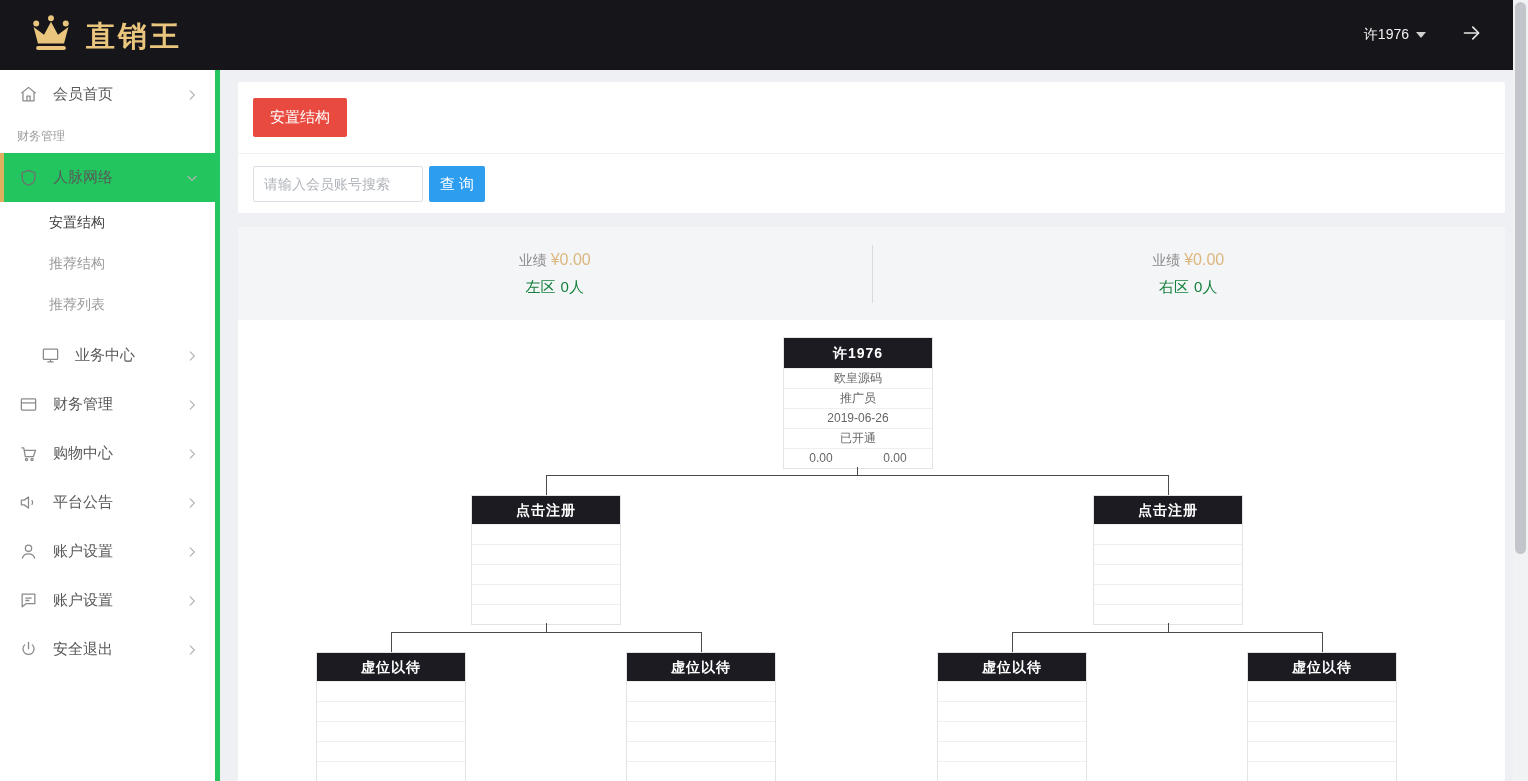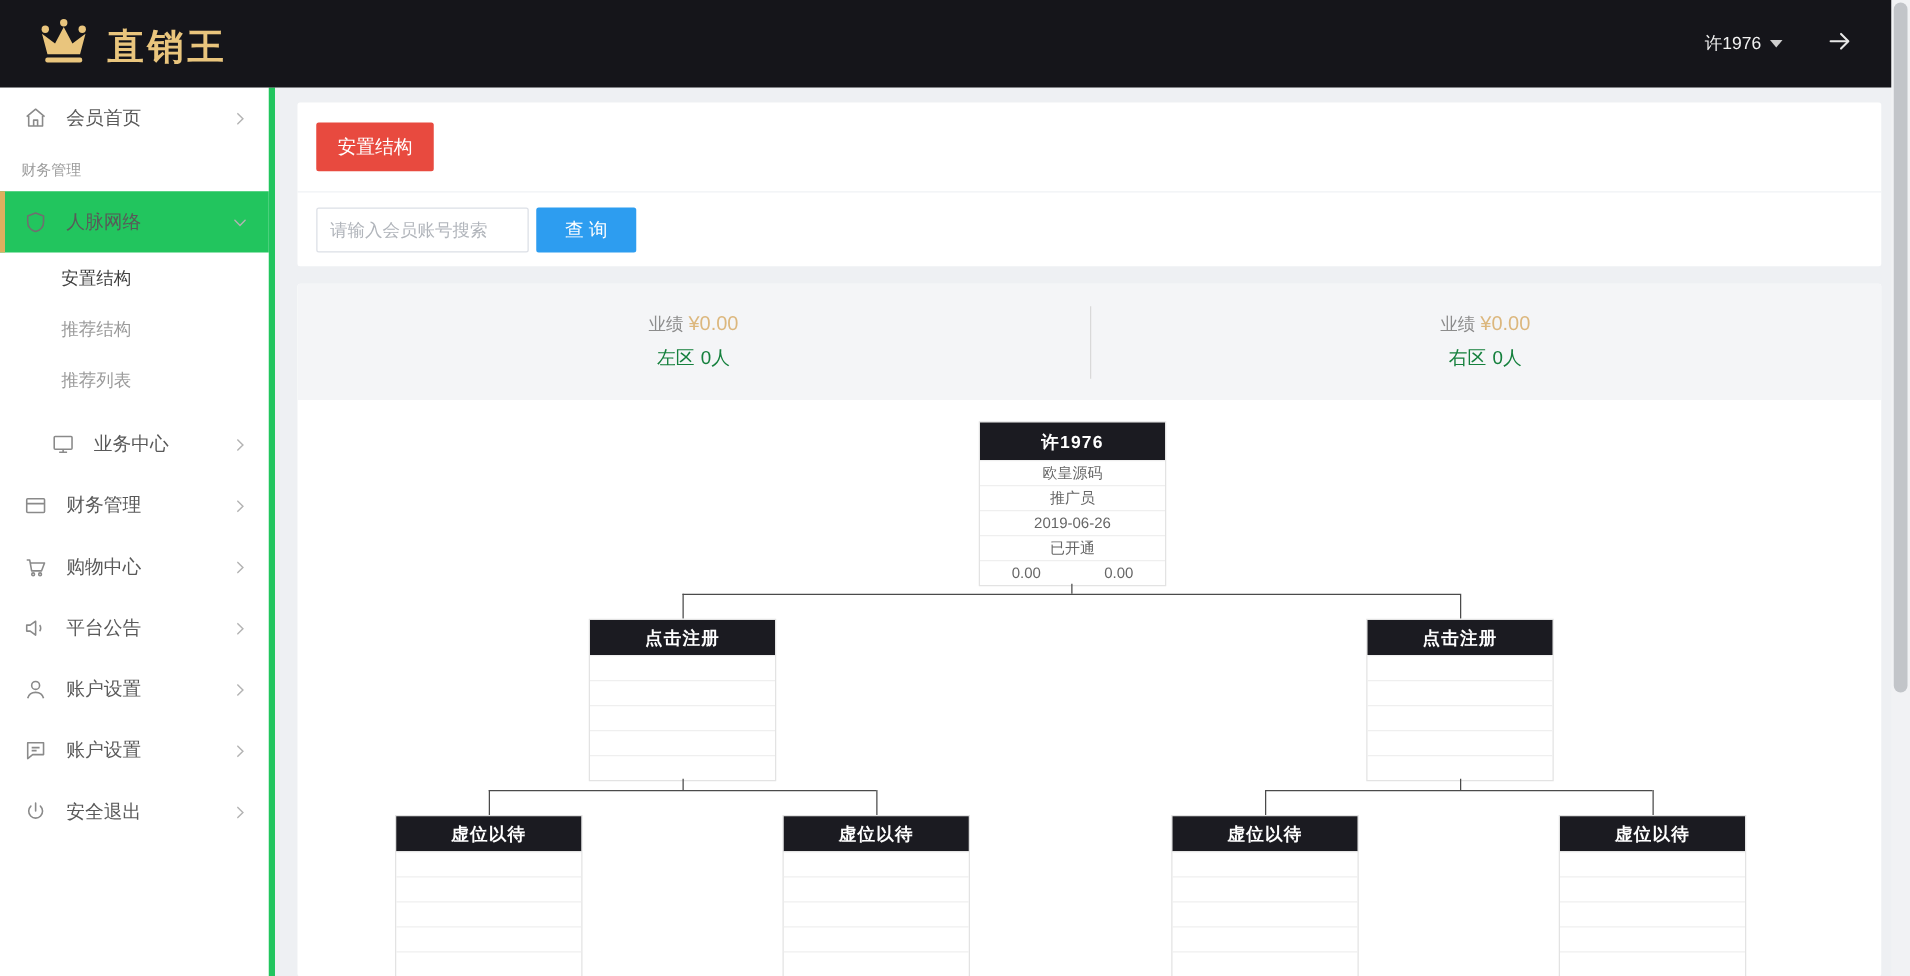--- a/index.html
+++ b/index.html
@@ -37,21 +37,21 @@
   .main { position:absolute; left:220px; top:70px; width:1293px; height:711px; }
   .card1 { position:absolute; left:18px; top:12px; width:1267px; height:131px;
     background:#ffffff; border-radius:2px; }
   .card1-top { height:72px; padding:16px 15px; border-bottom:1px solid #f0f2f5; }
   .btn-red { display:inline-block; background:#e84a3f; color:#fff; font-size:15px;
     padding:10px 17px; border:none; border-radius:2px; cursor:pointer; }
   .search-row { padding:12px 15px; display:flex; align-items:center; }
   .search-input { width:170px; height:36px; border:1px solid #dcdfe6; border-radius:2px;
     padding:0 10px; font-size:14px; color:#333; outline:none; }
   .search-input::placeholder { color:#b1b5bb; }
-  .btn-blue { margin-left:6px; width:80px; height:36px; background:#2d9df0; color:#fff;
+  .btn-blue { margin-left:6px; width:56px; height:36px; background:#2d9df0; color:#fff;
     border:none; border-radius:2px; font-size:15px; cursor:pointer; }
 
   .card2 { position:absolute; left:18px; top:157px; width:1267px; height:554px;
     background:#ffffff; border-radius:2px; overflow:hidden; }
   .stats-band { position:relative; height:93px; background:#f4f5f7;
     display:flex; align-items:center;justify-content:space-between; }
   .stat-half { flex:1; text-align:center; }
   .stat-line1 { font-size:14px; color:#8c8c8c; margin-bottom:8px; }
   .stat-amount { color:#dcb77d; font-size:16px; margin-left:4px; }
   .stat-line2 { font-size:15px; color:#15803d; }

